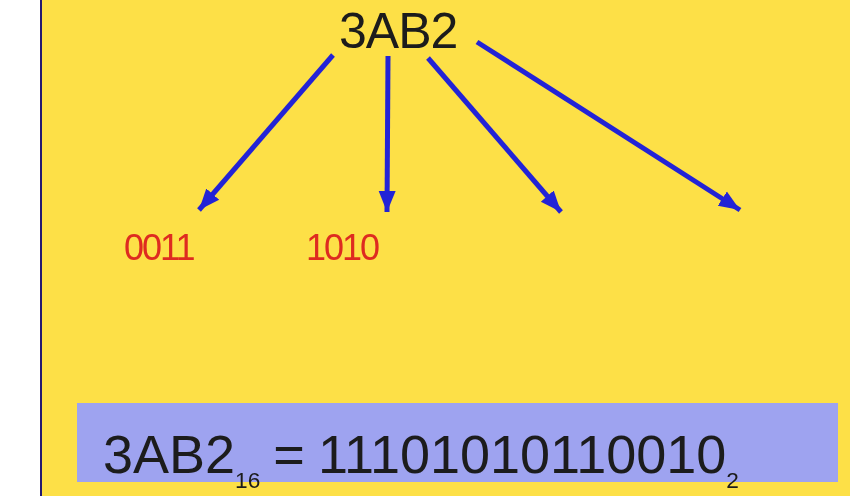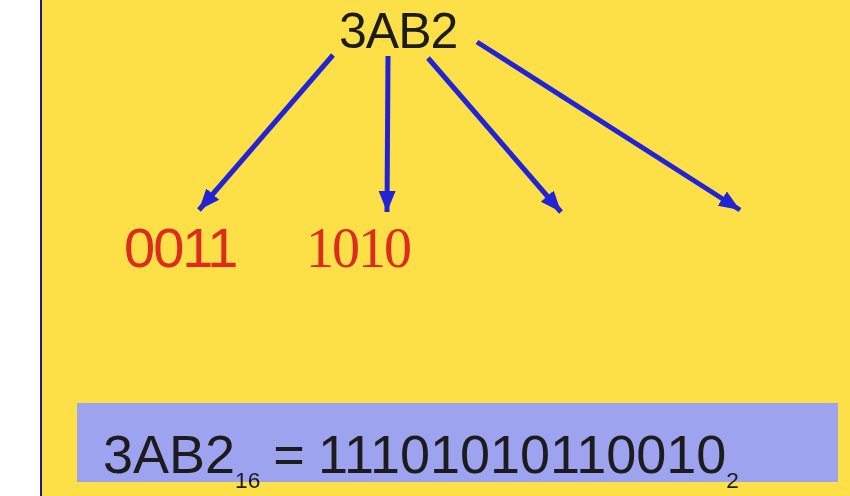--- a/index.html
+++ b/index.html
@@ -36,27 +36,27 @@
     position:absolute;left:0;top:0;
     width:850px;height:496px;
   }
   .arrows line{
     stroke:var(--arrow-color);
     stroke-width:5;
   }
   .arrows path{fill:var(--arrow-color);}
   .nibble{
     position:absolute;top:222px;
-    font-size:56px;line-height:52px;
+    font-size:36px;line-height:52px;
     letter-spacing:-2px;
     color:var(--binary-color);
     white-space:nowrap;
   }
   .nibble.g0{left:84px;}
-  .nibble.g1{left:266px;font-family:Liberation Serif, serif;}
+  .nibble.g1{left:266px;}
   .nibble.g2{left:456px;}
   .nibble.g3{left:652px;}
   .result-box{
     position:absolute;left:37px;top:403px;
     width:761px;height:79px;
     background:var(--box-bg);
     display:flex;align-items:flex-start;
     padding:13px 0 0 26px;
   }
   .result-line{

